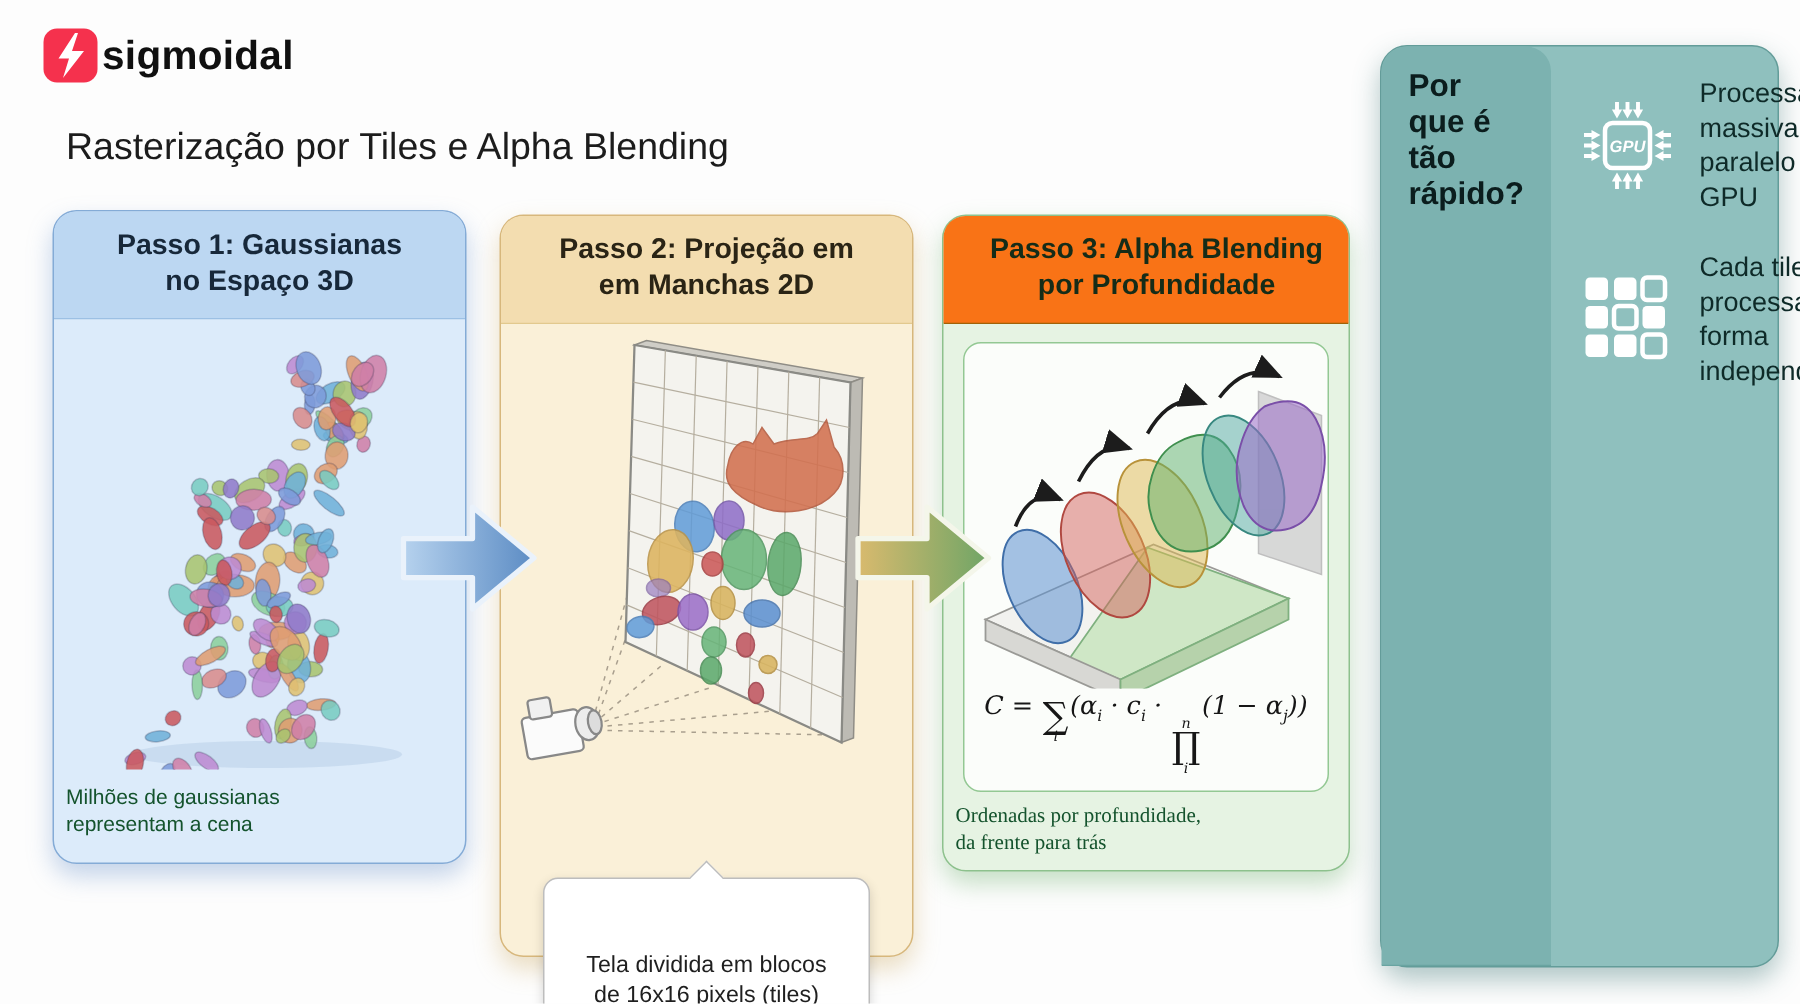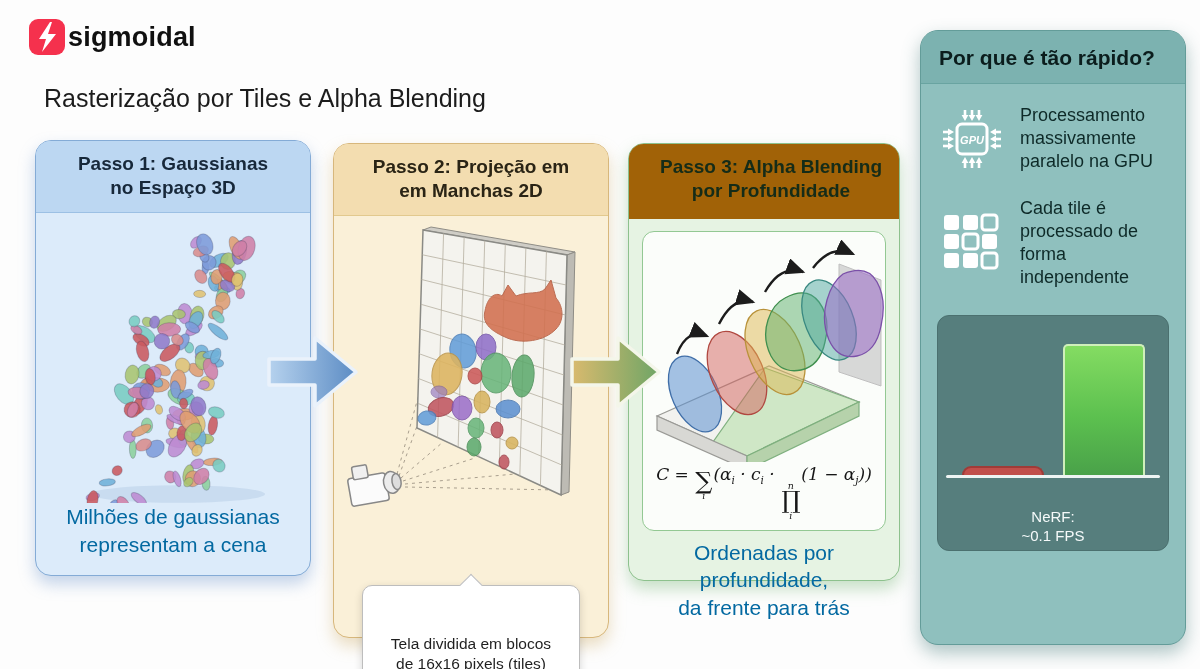--- a/index.html
+++ b/index.html
@@ -16,40 +16,40 @@
   .logo-text { font-size:27px; font-weight:bold; color:#101010; letter-spacing:.2px; }
   .page-title { position:absolute; left:44px; top:84px; font-size:25px; color:#1c1c1c; }
 
   
   .panel { position:absolute; border-radius:16px; display:flex; flex-direction:column; }
   .panel-header {
     border-radius:14.5px 14.5px 0 0; text-align:center; font-weight:bold;
     font-size:19px; line-height:1.28; padding:11px 6px; white-space:pre-line; color:#17283a;
   }
   .panel-caption {
-    text-align:center; font-size:21px; line-height:1.3; white-space:pre-line;
-    margin-top:auto; padding:0 8px 17px; color:#0369a1;
+    text-align:left; font-size:14px; line-height:1.3; white-space:pre-line;
+    margin-top:auto; padding:0 8px 17px; color:#14532d;
   }
   .panel-illustration { display:block; margin:0 auto; }
 
   .panel-1 { left:35px; top:140px; width:276px; height:436px;
     background:#dcebfa; border:1.5px solid #84abd6;
     box-shadow:0 8px 16px rgba(110,150,205,.40); }
   .panel-1 .panel-header { background:#bcd7f2; border-bottom:1px solid #9cc0e4; }
 
   .panel-2 { left:333px; top:143px; width:276px; height:495px;
     background:#faf0d8; border:1.5px solid #d7b77c;
     box-shadow:0 8px 16px rgba(205,170,100,.38); }
   .panel-2 .panel-header { background:#f3ddb0; border-bottom:1px solid #e2c98e; color:#2a2415; }
 
   .panel-3 { left:628px; top:143px; width:272px; height:438px;
     background:#e6f3e3; border:1.5px solid #8dc18d;
     box-shadow:0 8px 16px rgba(110,175,110,.38); }
-  .panel-3 .panel-header { background:#a16207; border-bottom:4px solid #a16207; color:#152c18;padding-left:20px; }
-  .panel-3 .panel-caption { padding-bottom:15px; }
+  .panel-3 .panel-header { background:#f97316; border-bottom:1px solid #a16207; color:#152c18;padding-left:20px; }
+  .panel-3 .panel-caption { padding-bottom:15px;font-family:Liberation Serif, serif; }
 
   .inner-box {
     margin:12px 13px 8px; background:#fbfdfa; border:1.5px solid #93c893;
     border-radius:12px; padding:4px 4px 10px;
   }
   .formula { text-align:center; font-family:"DejaVu Serif", serif; font-style:italic;
     font-size:17px; color:#161616; margin-top:2px; }
   .formula sub { font-size:10.5px; }
   .bigop { display:inline-flex; flex-direction:column; align-items:center;
     vertical-align:-9px; margin:0 1px; }
@@ -71,21 +71,21 @@
   .callout-tail {
     position:absolute; top:-9px; left:50%; width:16px; height:16px; margin-left:-8px;
     background:#fff; border-left:1.5px solid #bdbdbd; border-top:1.5px solid #bdbdbd;
     transform:rotate(45deg);
   }
 
   
   .sidebar {
     position:absolute; left:920px; top:30px; width:266px; height:615px;
     background:#8fc0be; border:1.5px solid #639c99; border-radius:18px;
-    box-shadow:0 8px 18px rgba(80,130,130,.45); display:flex; flex-direction:column;
+    box-shadow:0 8px 18px rgba(80,130,130,.45); display:flex; flex-direction:row;
   }
   .sidebar-header {
     background:#7cb2b0; border-bottom:1.5px solid #69a4a1; border-radius:16.5px 16.5px 0 0;
     padding:15px 18px 13px; font-size:21px; font-weight:bold; color:#0b1d1d;
   }
   .sidebar-items { padding:20px 16px 0 18px; }
   .side-item { display:flex; align-items:center; gap:15px; margin-bottom:24px; }
   .side-icon { width:66px; flex:none; display:flex; justify-content:center;font-style:italic; }
   .side-text { font-size:18px; line-height:1.28; color:#0e2a28; white-space:pre-line; font-weight:500; }
 

